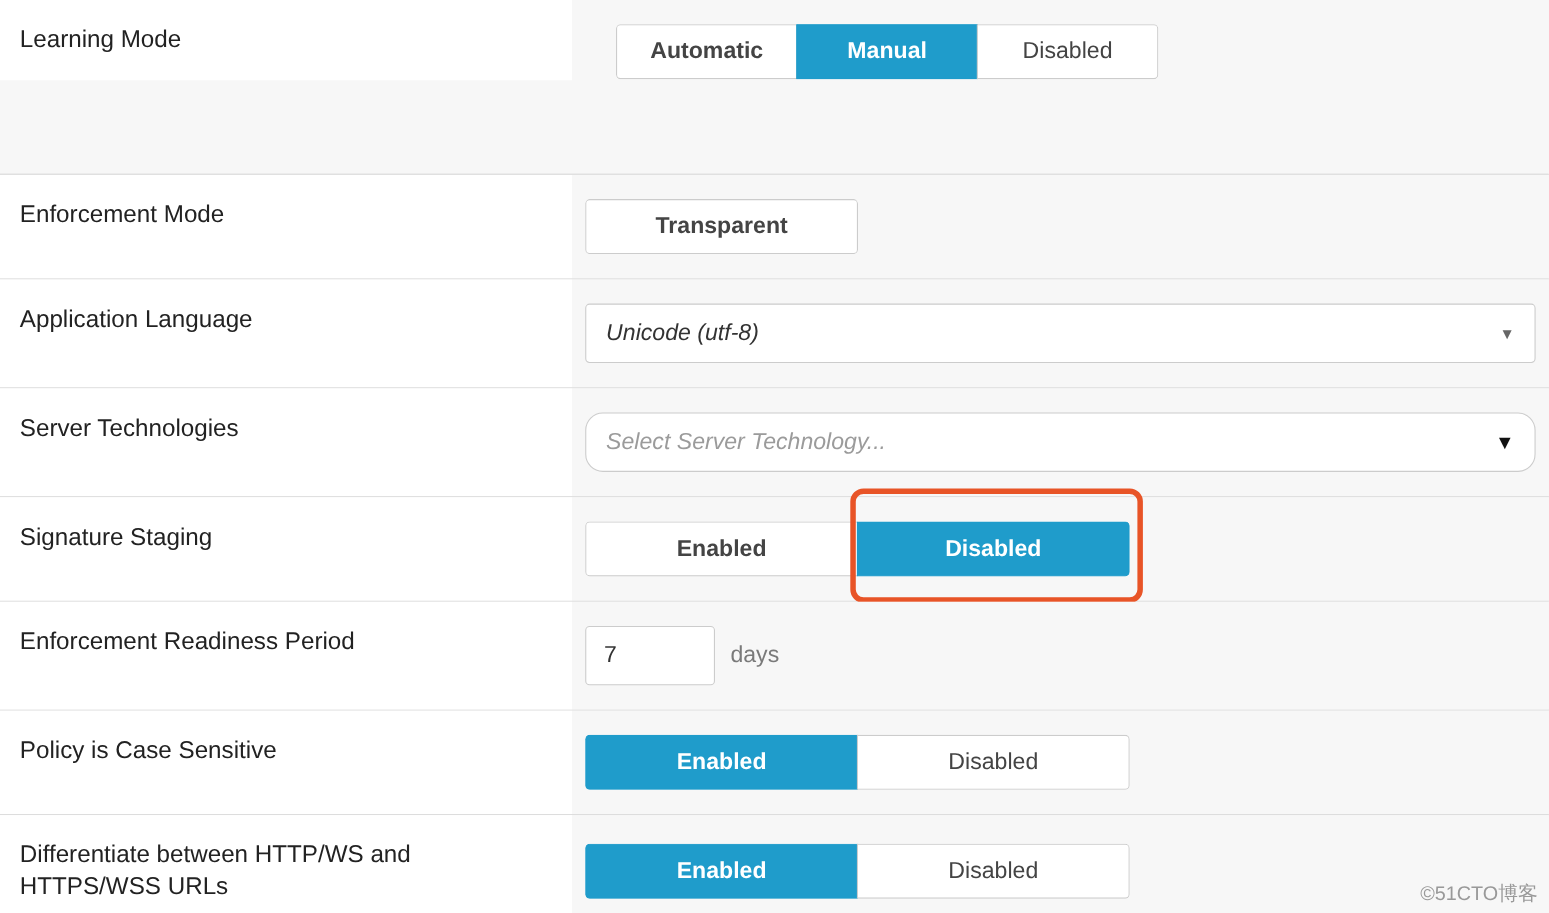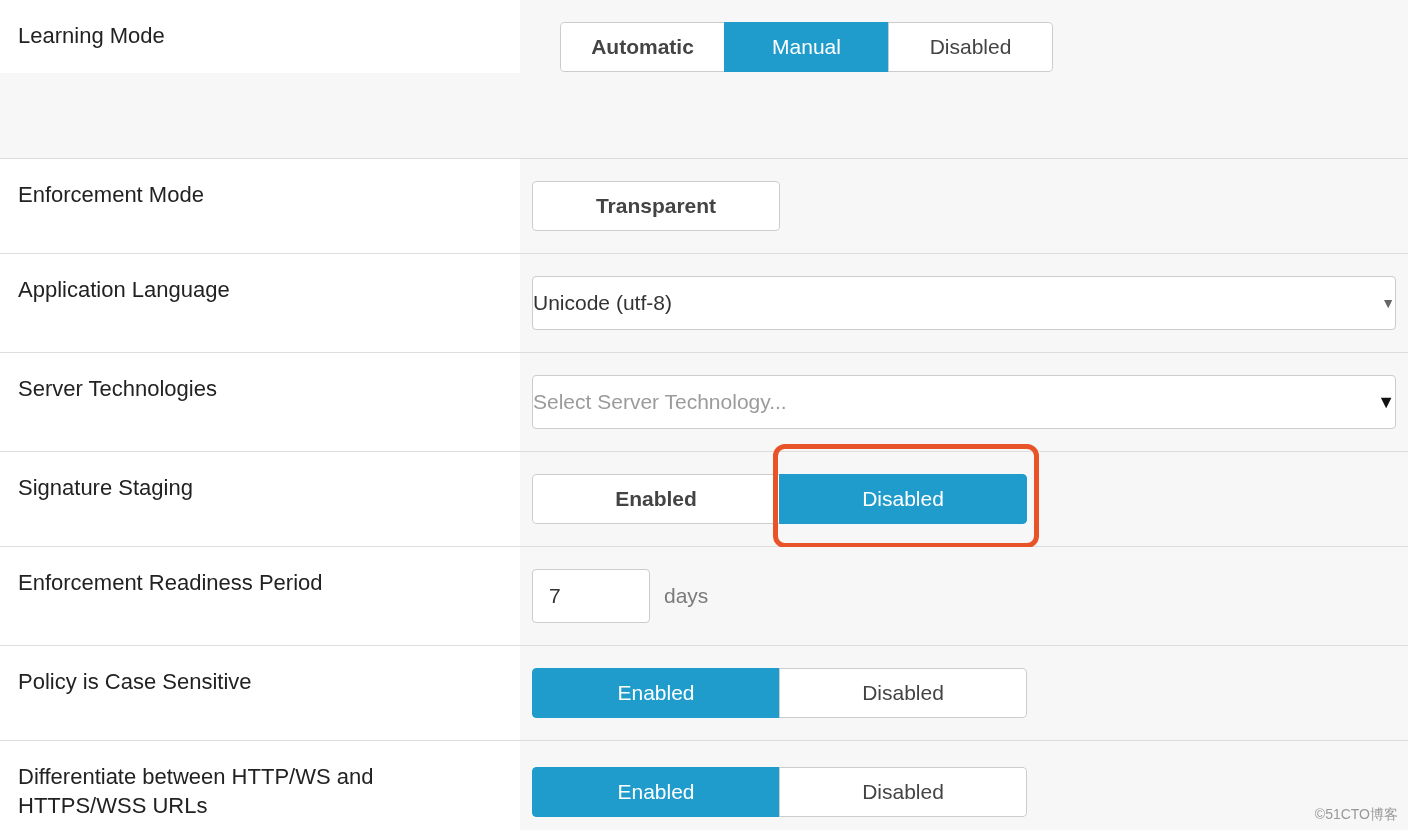--- a/index.html
+++ b/index.html
@@ -54,39 +54,40 @@
       display: inline-flex;
       align-items: center;
       justify-content: center;
     }
     .btn-seg:first-child { margin-left: 0; border-top-left-radius: 4px; border-bottom-left-radius: 4px; font-weight: bold; }
     .btn-seg:last-child { border-top-right-radius: 4px; border-bottom-right-radius: 4px; }
     .btn-seg.active {
       background: #1f9ccb;
       border-color: #1f9ccb;
       color: #fff;
-      font-weight: 400;
+      font-weight: 700;
     }
     .tall { min-height: 160px; align-items: flex-start; gap: 28px; }
     .tall .label-cell { }
     .select {
       flex: 1;
       border: 1px solid #ccc;
       background: #fff;
       border-radius: 4px;
-      padding: 14px 0;
+      padding: 14px 18px;
       font-size: 21px;
       color: #333;
       cursor: pointer;
       display: flex;
       justify-content: space-between;
       align-items: center;
       max-width: 868px;
+      font-style: italic;
     }
-    .select.placeholder { color: #9b9b9b; }
+    .select.placeholder { color: #9b9b9b; border-radius: 16px; }
     .caret { font-size: 14px; color: #666; }
     .caret.solid { font-size: 18px; color: #111; }
     .num-input {
       width: 118px;
       border: 1px solid #ccc;
       background: #fff;
       border-radius: 4px;
       padding: 14px 16px;
       font-size: 21px;
       color: #333;
@@ -95,21 +96,21 @@
     .highlight-box {
       position: absolute;
       border: 5px solid #e85427;
       border-radius: 12px;
       pointer-events: none;
     }
     .watermark {
       position: fixed;
       right: 10px;
       bottom: 6px;
-      font-size: 14px;
+      font-size: 18px;
       color: #999;
     }
     .w-165 { width: 165px; }
     .w-248 { width: 248px; }
   </style>
 </head>
 <body>
 
 <div class="form-row tall">
   <div class="label-cell">Learning Mode</div>

